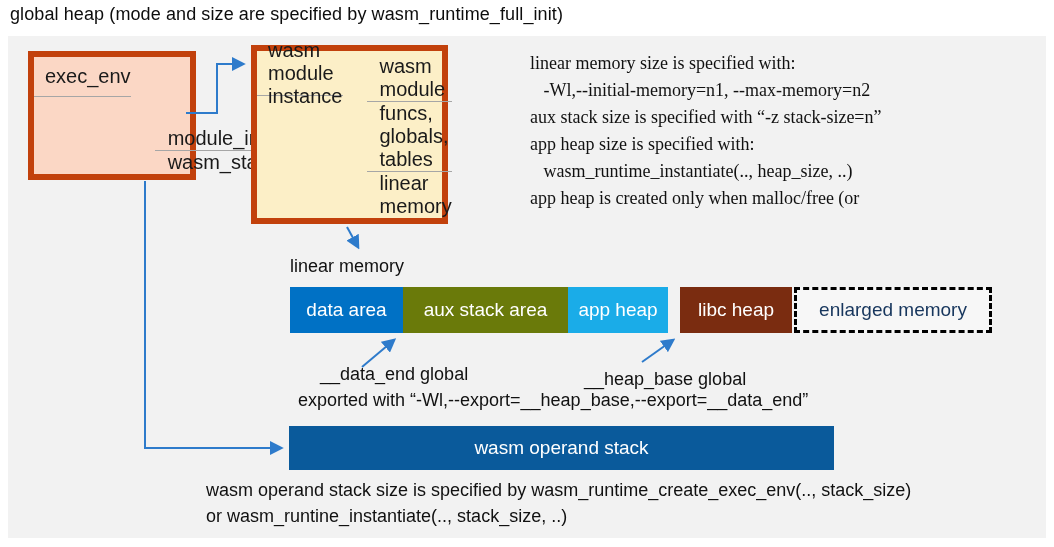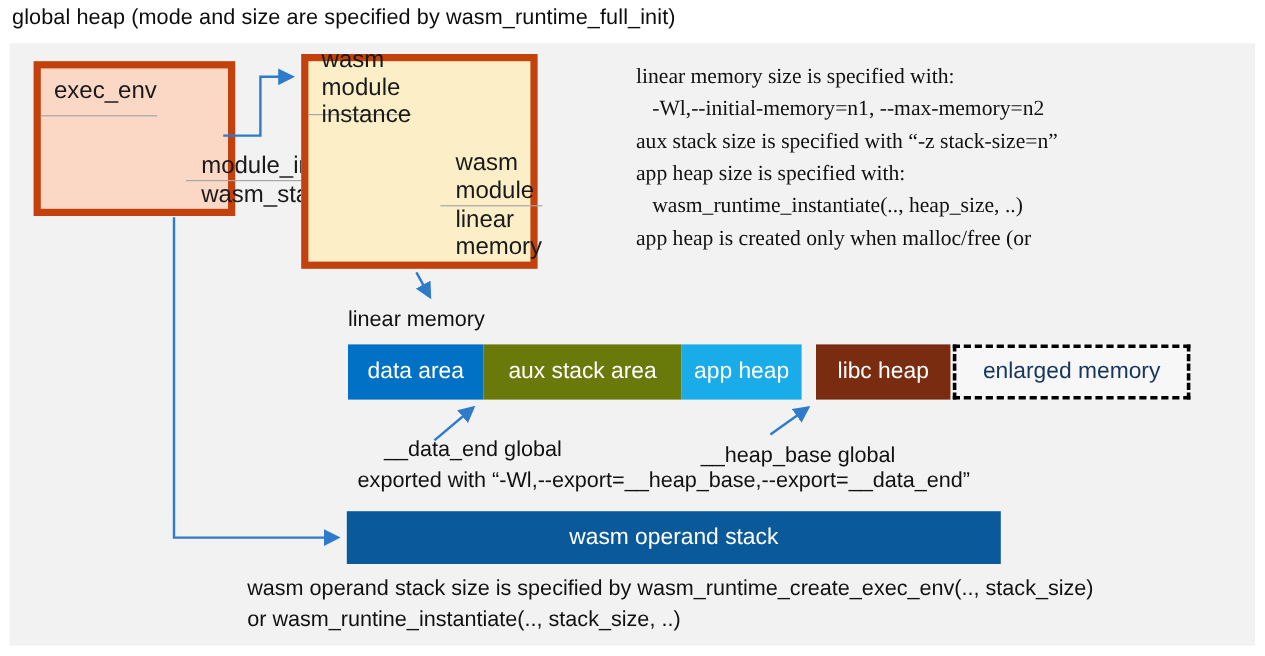--- a/index.html
+++ b/index.html
@@ -69,20 +69,21 @@
       </div>
     </div>
   </div>
 
   <div class="sbox cream" style="left:251px;top:45px;width:197px;height:179px;">
     <div class="sbox-header" style="height:44px;">wasm module instance</div>
     <div class="sbox-body">
       <div class="sbox-strip"></div>
       <div class="sbox-rows">
         <div class="sbox-row">wasm module</div>
+        <div class="sbox-row">funcs, globals, tables</div>
         <div class="sbox-row">linear memory</div>
       </div>
     </div>
   </div>
 
   <div class="abs" id="notes">
     <div class="pre">linear memory size is specified with:</div>
     <div class="pre">   -Wl,--initial-memory=n1, --max-memory=n2</div>
     <div class="pre">aux stack size is specified with “-z stack-size=n”</div>
     <div class="pre">app heap size is specified with:</div>

